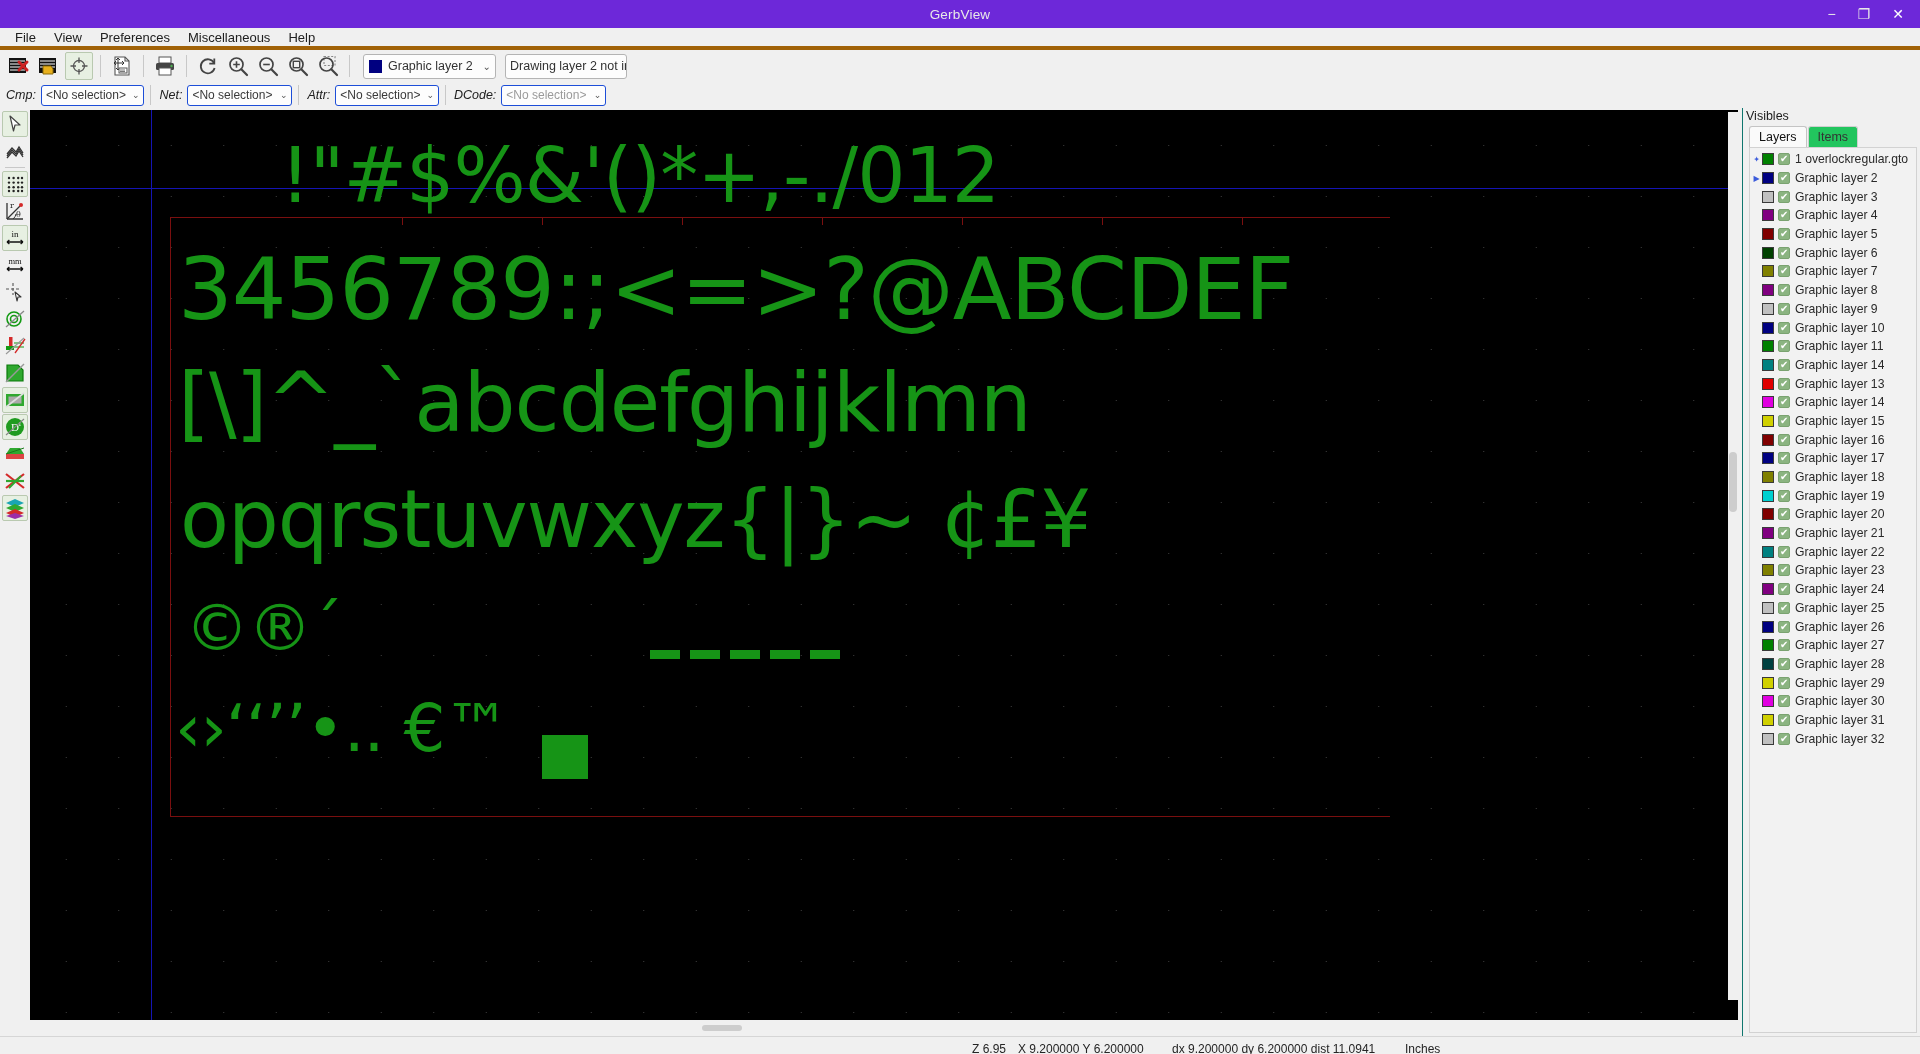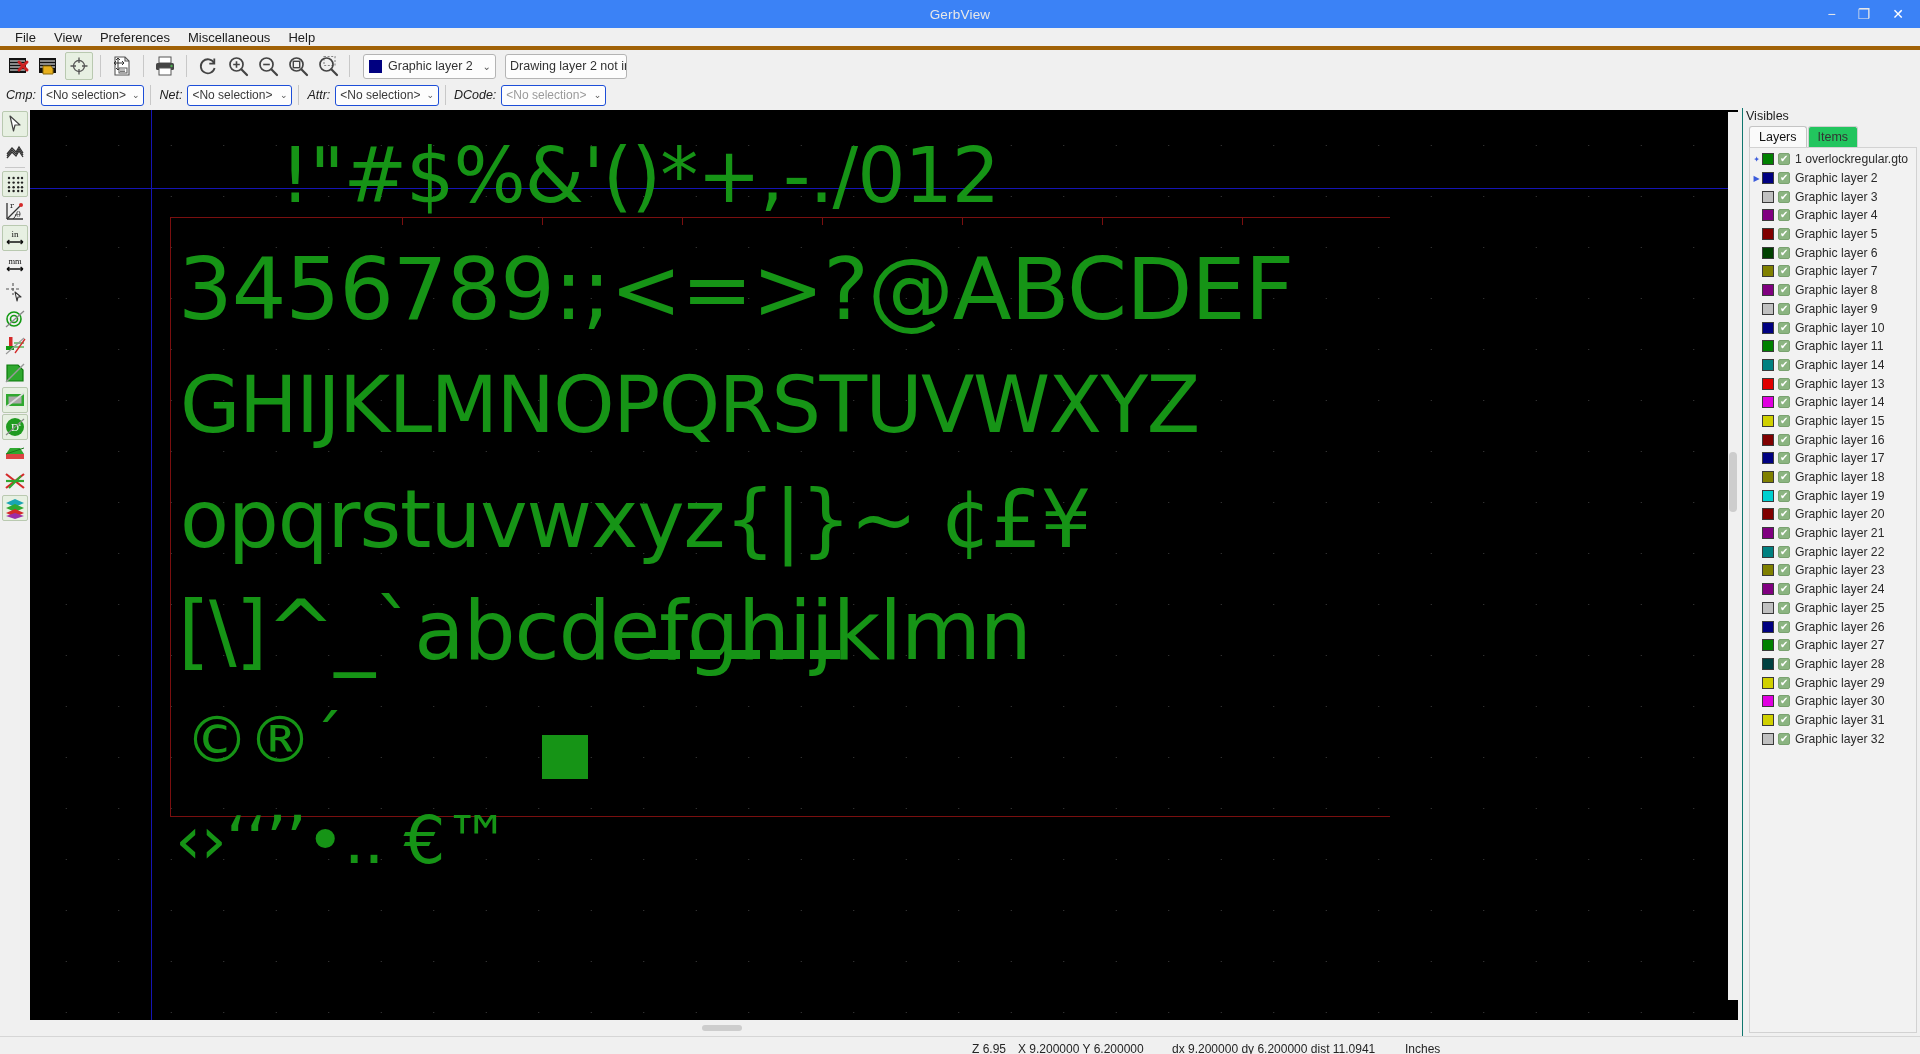--- a/index.html
+++ b/index.html
@@ -8,21 +8,21 @@
     width: 1920px; height: 1054px;
     overflow: hidden;
     font-family: "Liberation Sans", sans-serif;
     font-size: 13px;
     color: #1c1c1c;
     background: #f0f0f0;
   }
   
   #titlebar {
     height: 28px;
-    background: #3b82f6;
+    background: #6d28d9;
     color: #e8e8e8;
     display: flex;
     align-items: center;
     justify-content: center;
     position: relative;
     font-size: 13px;
   }
   #titlebar .title { font-size: 13.5px; letter-spacing: .2px; }
   #win-buttons {
     position: absolute; right: 6px; top: 0; height: 28px;
@@ -558,23 +558,22 @@
       <div class="redtick" style="left:512px; top:107px; height:8px;"></div>
       <div class="redtick" style="left:652px; top:107px; height:8px;"></div>
       <div class="redtick" style="left:792px; top:107px; height:8px;"></div>
       <div class="redtick" style="left:932px; top:107px; height:8px;"></div>
       <div class="redtick" style="left:1072px; top:107px; height:8px;"></div>
       <div class="redtick" style="left:1212px; top:107px; height:8px;"></div>
 
       <div id="gtext">
         <span class="ln l1">!"#$%&amp;'()*+,-./012</span>
         <span class="ln l2">3456789:;&lt;=&gt;?@ABCDEF</span>
-        <span class="ln l3">GHIJKLMNOPQRSTUVWXYZ</span>
+        <span class="ln l4">[\]^_`abcdefghijklmn</span>
         <span class="ln l5">opqrstuvwxyz{|}~ ¢£¥</span>
-        <span class="ln l4">[\]^_`abcdefghijklmn</span>
         <span class="ln l6">©­®´</span>
         <span class="ln l7">‹›‘‘’’•.. €™</span>
       </div>
 
       <div class="dashline" style="left:620px; top:540px; width:195px;"></div>
       <div class="greensq" style="left:512px; top:625px; width:46px; height:44px;"></div>
 
       <div id="vscroll">
         <div class="thumb"></div>
       </div>

